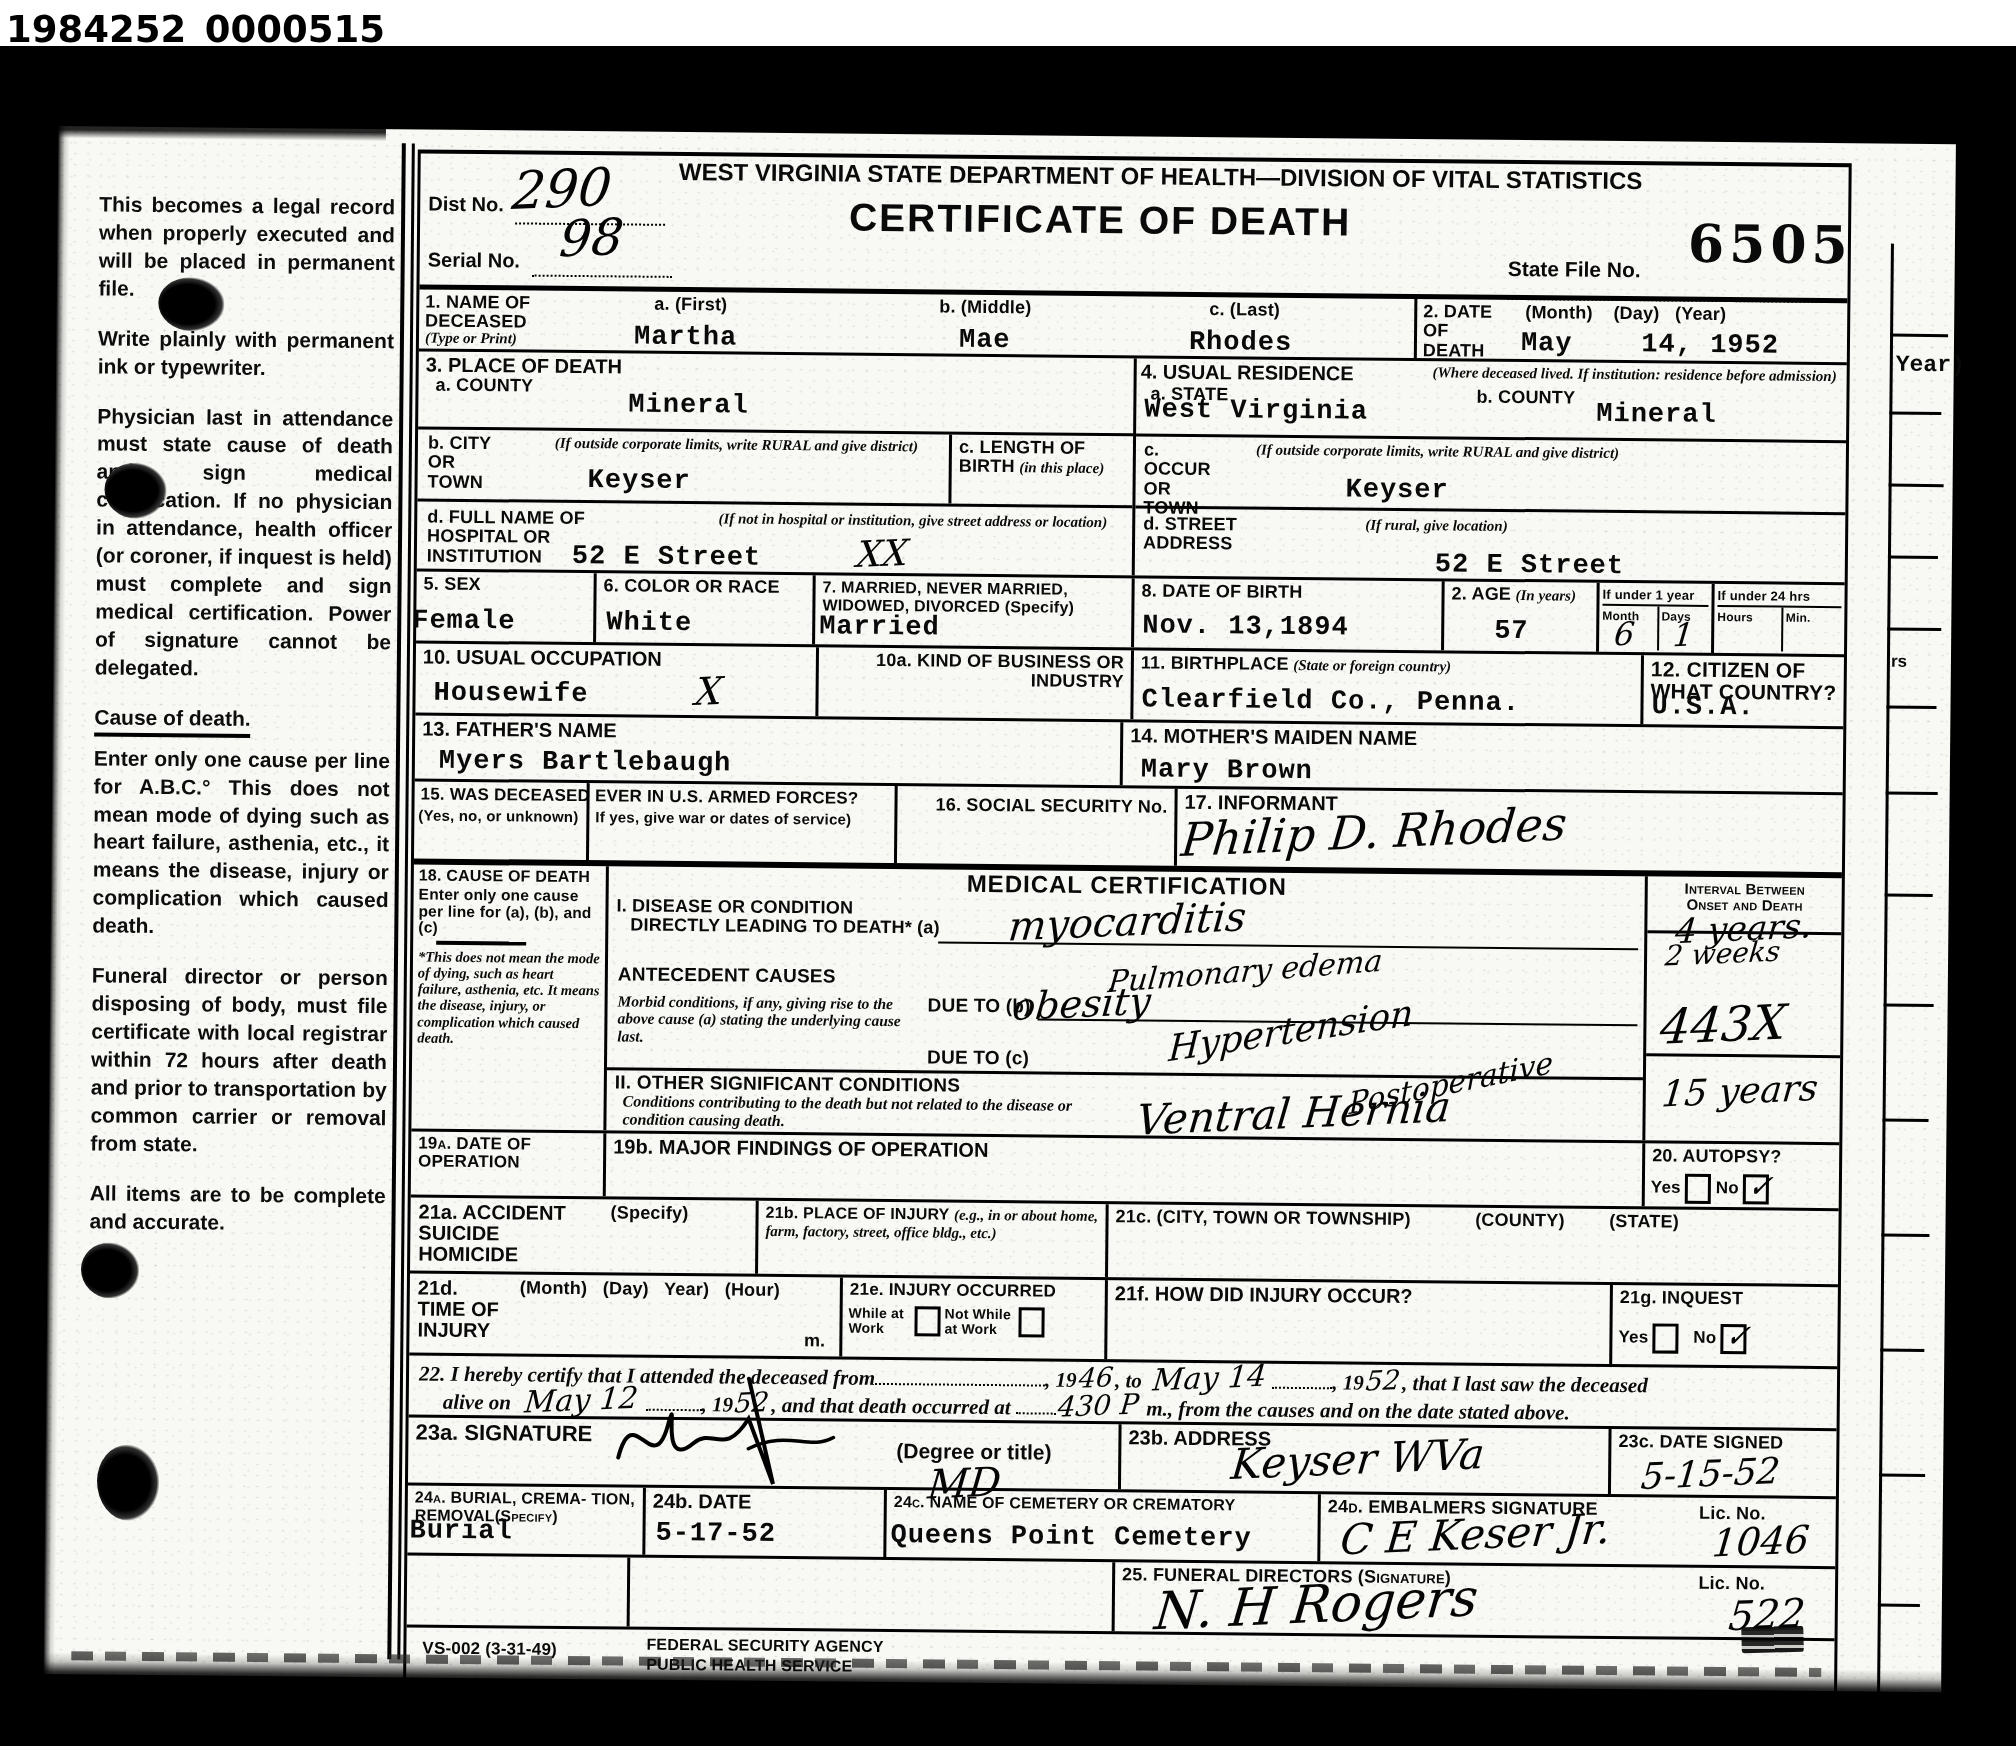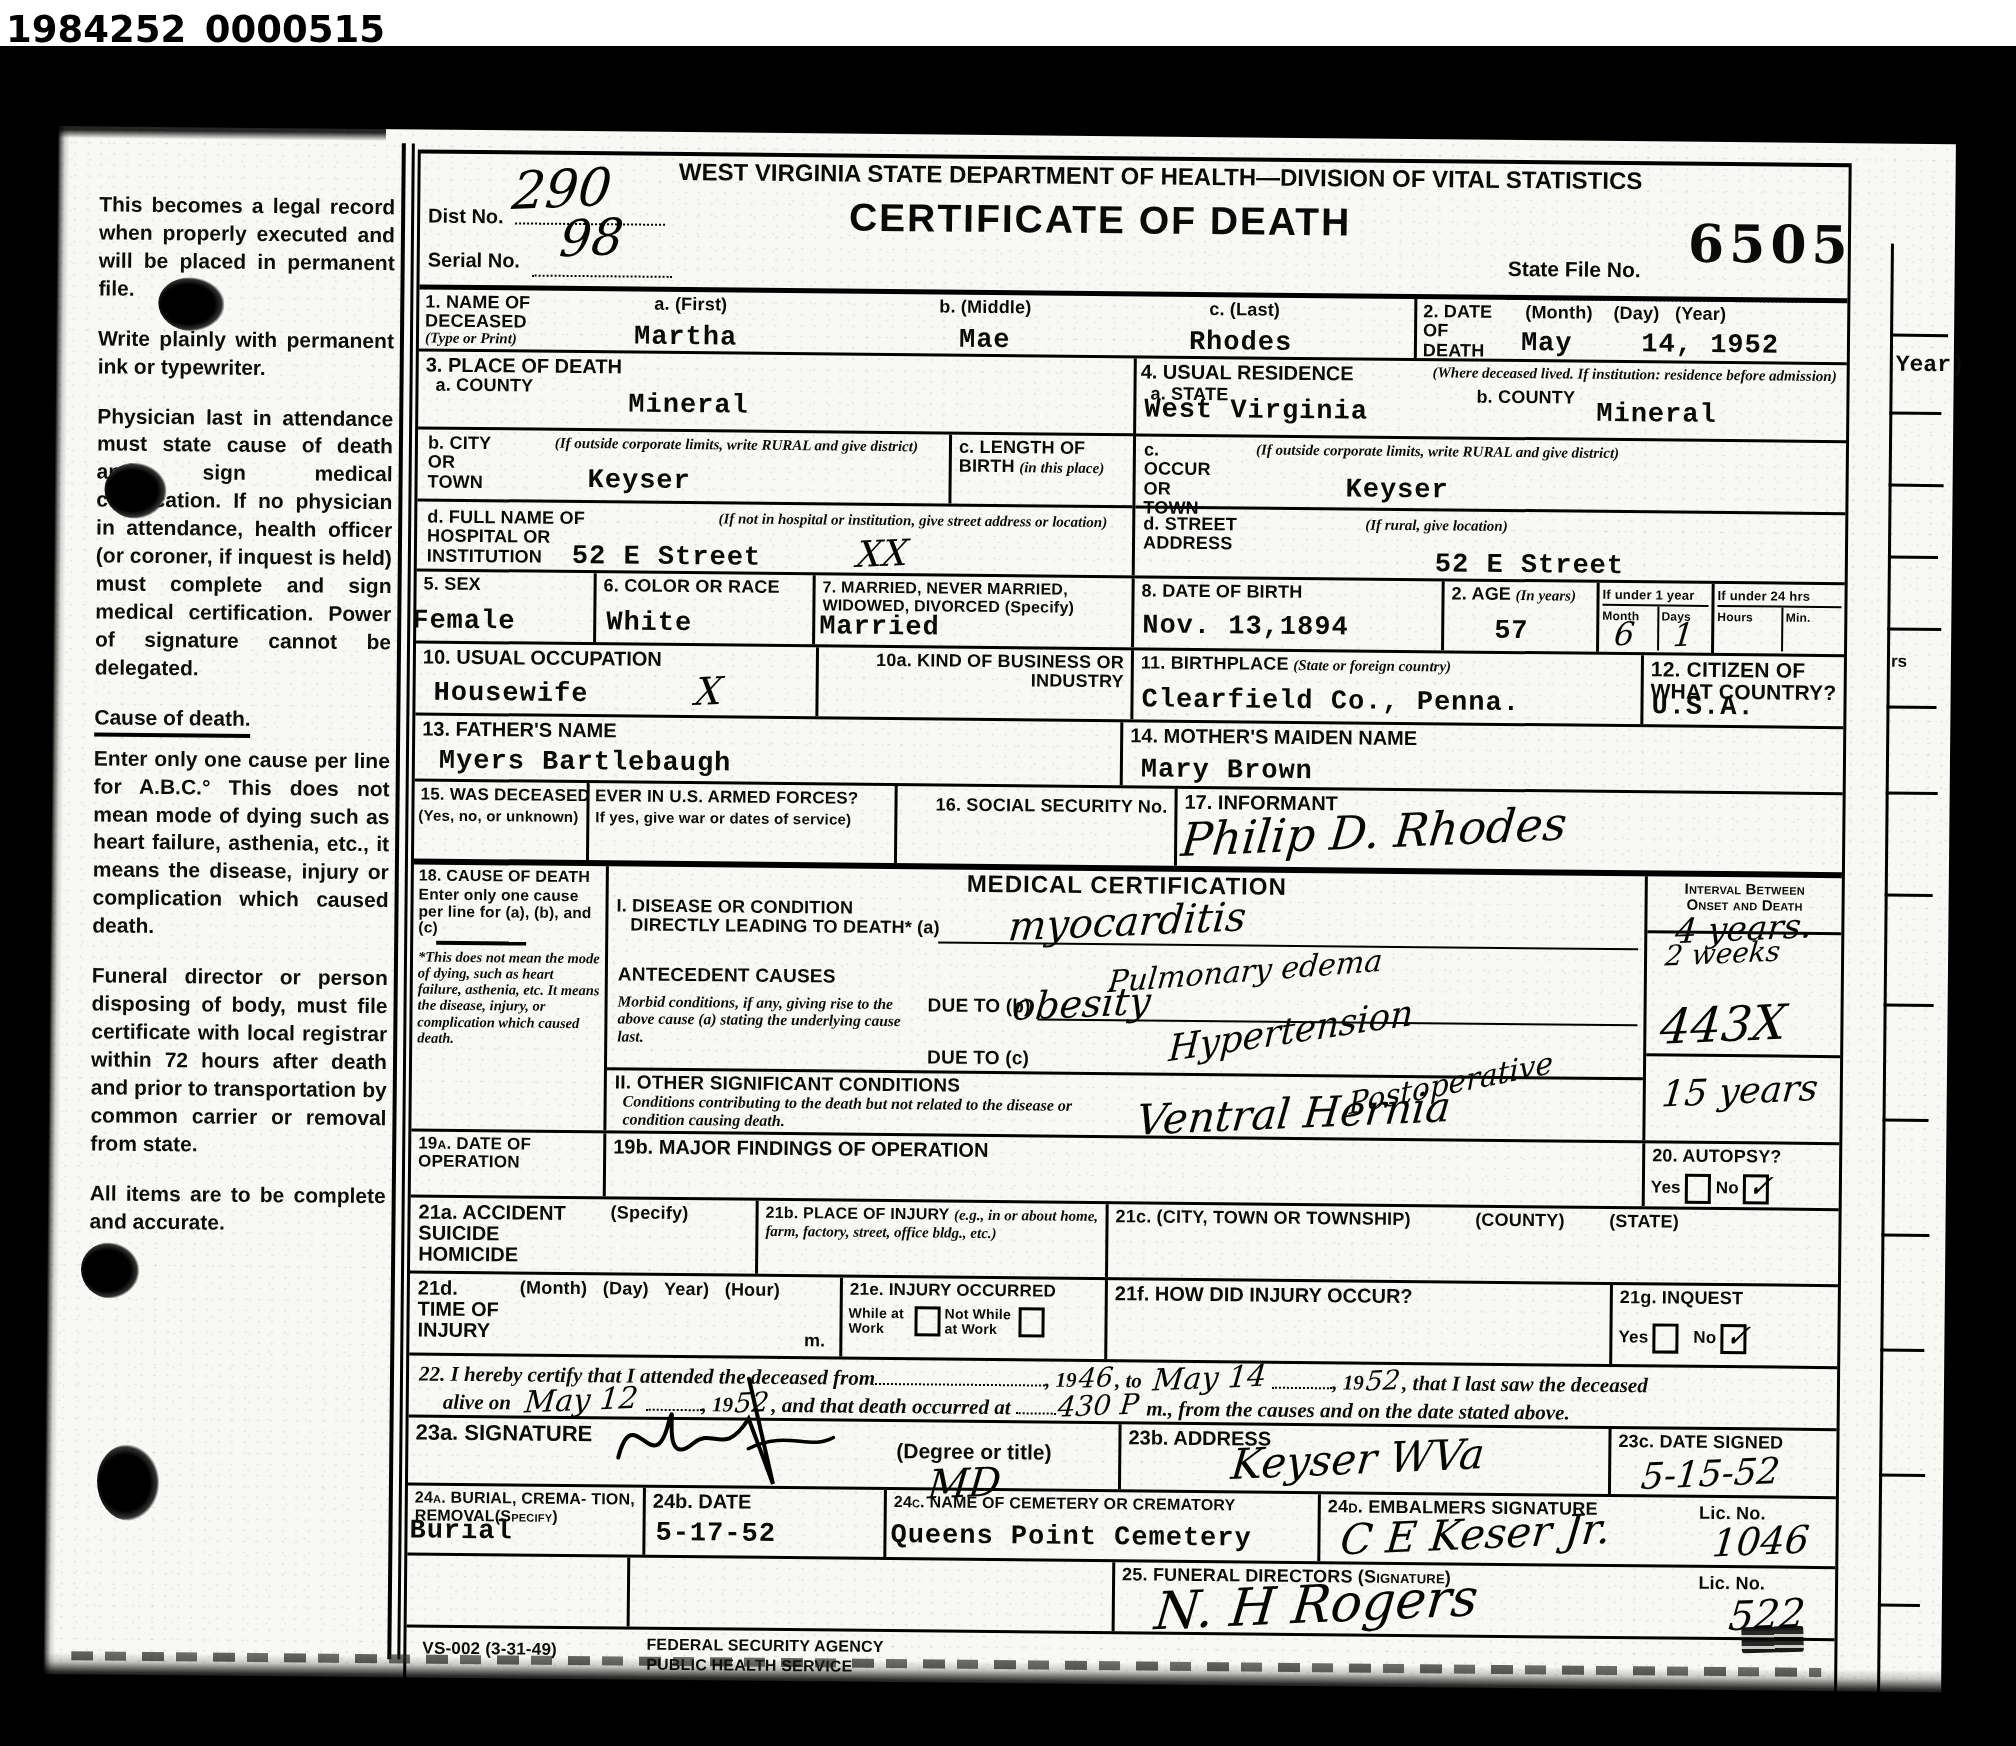--- a/index.html
+++ b/index.html
@@ -76,21 +76,21 @@
   <div class="hole" style="left:52px;top:336px;width:62px;height:56px;"></div>
   <div class="hole" style="left:36px;top:1116px;width:58px;height:56px;"></div>
   <div class="hole" style="left:54px;top:1318px;width:62px;height:76px;"></div>
 
   <div class="vrule"></div>
 
   <div class="form">
 
     <div class="frow first" style="height:131px;border-top:none;">
       <div class="fc nb" style="width:100%;">
-        <span class="lb2 abs" style="left:8px;top:52px;">Dist No.</span>
+        <span class="lb2 abs" style="left:8px;top:40px;">Dist No.</span>
         <span class="hw abs" style="left:92px;top:8px;font-size:52px;">290</span>
         <span class="dots abs" style="left:95px;top:50px;width:150px;"></span>
         <span class="lb2 abs" style="left:8px;top:96px;">Serial No.</span>
         <span class="hw abs" style="left:140px;top:58px;font-size:50px;">98</span>
         <span class="dots abs" style="left:112px;top:102px;width:140px;"></span>
         <div class="abs" style="left:200px;top:2px;width:1080px;text-align:center;font:bold 24px 'Liberation Sans',sans-serif;">WEST VIRGINIA STATE DEPARTMENT OF HEALTH—DIVISION OF VITAL STATISTICS</div>
         <div class="abs" style="left:400px;top:40px;width:560px;text-align:center;font:bold 39px/1 'Liberation Sans',sans-serif;letter-spacing:2px;">CERTIFICATE OF DEATH</div>
         <span class="lb2 abs" style="left:1088px;top:94px;font-size:21px;">State File No.</span>
         <span class="abs" style="left:1268px;top:52px;font:bold 52px/1 'DejaVu Serif',serif;letter-spacing:5px;">6505</span>
         <span class="dots abs" style="left:1088px;top:116px;width:330px;"></span>

